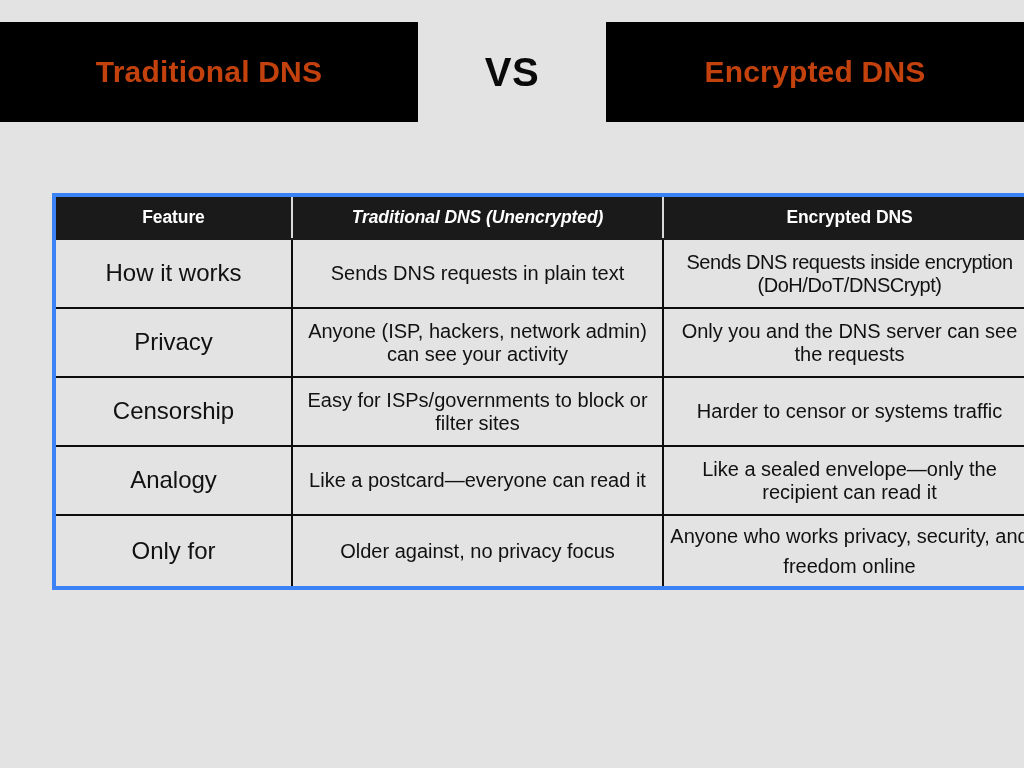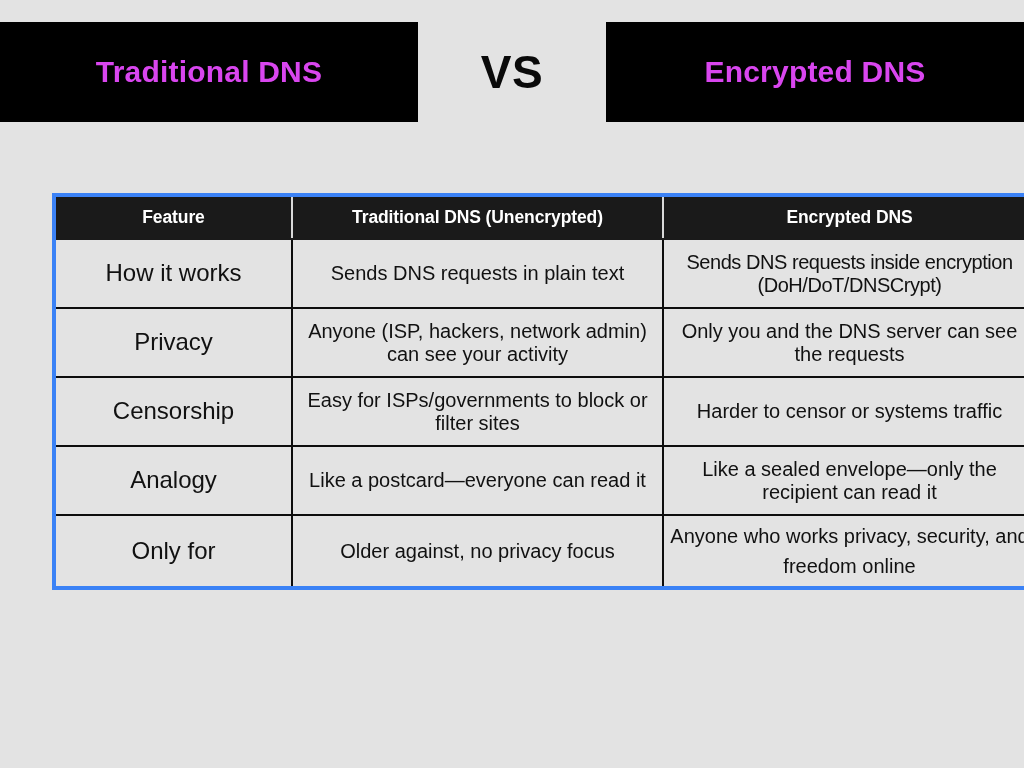--- a/index.html
+++ b/index.html
@@ -40,39 +40,39 @@
     left: 0;
     width: 418px;
   }
 
   #banner-right {
     left: 606px;
     width: 418px;
   }
 
   .banner-label {
-    color: #d946ef;
+    color: #c2410c;
     font-size: 30px;
     font-weight: bold;
     letter-spacing: 0.2px;
     line-height: 1;
     white-space: nowrap;
   }
 
   #vs-label {
     position: absolute;
     left: 418px;
     top: 0;
     width: 188px;
     height: 100px;
     display: flex;
     align-items: center;
     justify-content: center;
     color: #0a0a0a;
-    font-size: 46px;
+    font-size: 40px;
     font-weight: bold;
     line-height: 1;
     letter-spacing: 0.5px;
   }
 
   
   #comparison-table {
     position: absolute;
     left: 19px;
     top: 193px;
@@ -95,21 +95,21 @@
     height: 44px;
     padding: 0 4px;
     text-align: center;
     vertical-align: middle;
     border: 2px solid #1a1a1a;
     white-space: nowrap;
     letter-spacing: -0.1px;
   }
 
   #comparison-table th.th-feature { border-right-color: #d9d9d9; }
-  #comparison-table th.th-trad    { border-right-color: #d9d9d9; }
+  #comparison-table th.th-trad    { border-right-color: #d9d9d9; font-style: italic; }
 
   #comparison-table td {
     background: #e3e3e3;
     color: #111111;
     border: 2.5px solid #0d0d0d;
     text-align: center;
     vertical-align: middle;
     font-size: 20px;
     line-height: 1.12;
     padding: 5px 4px;

